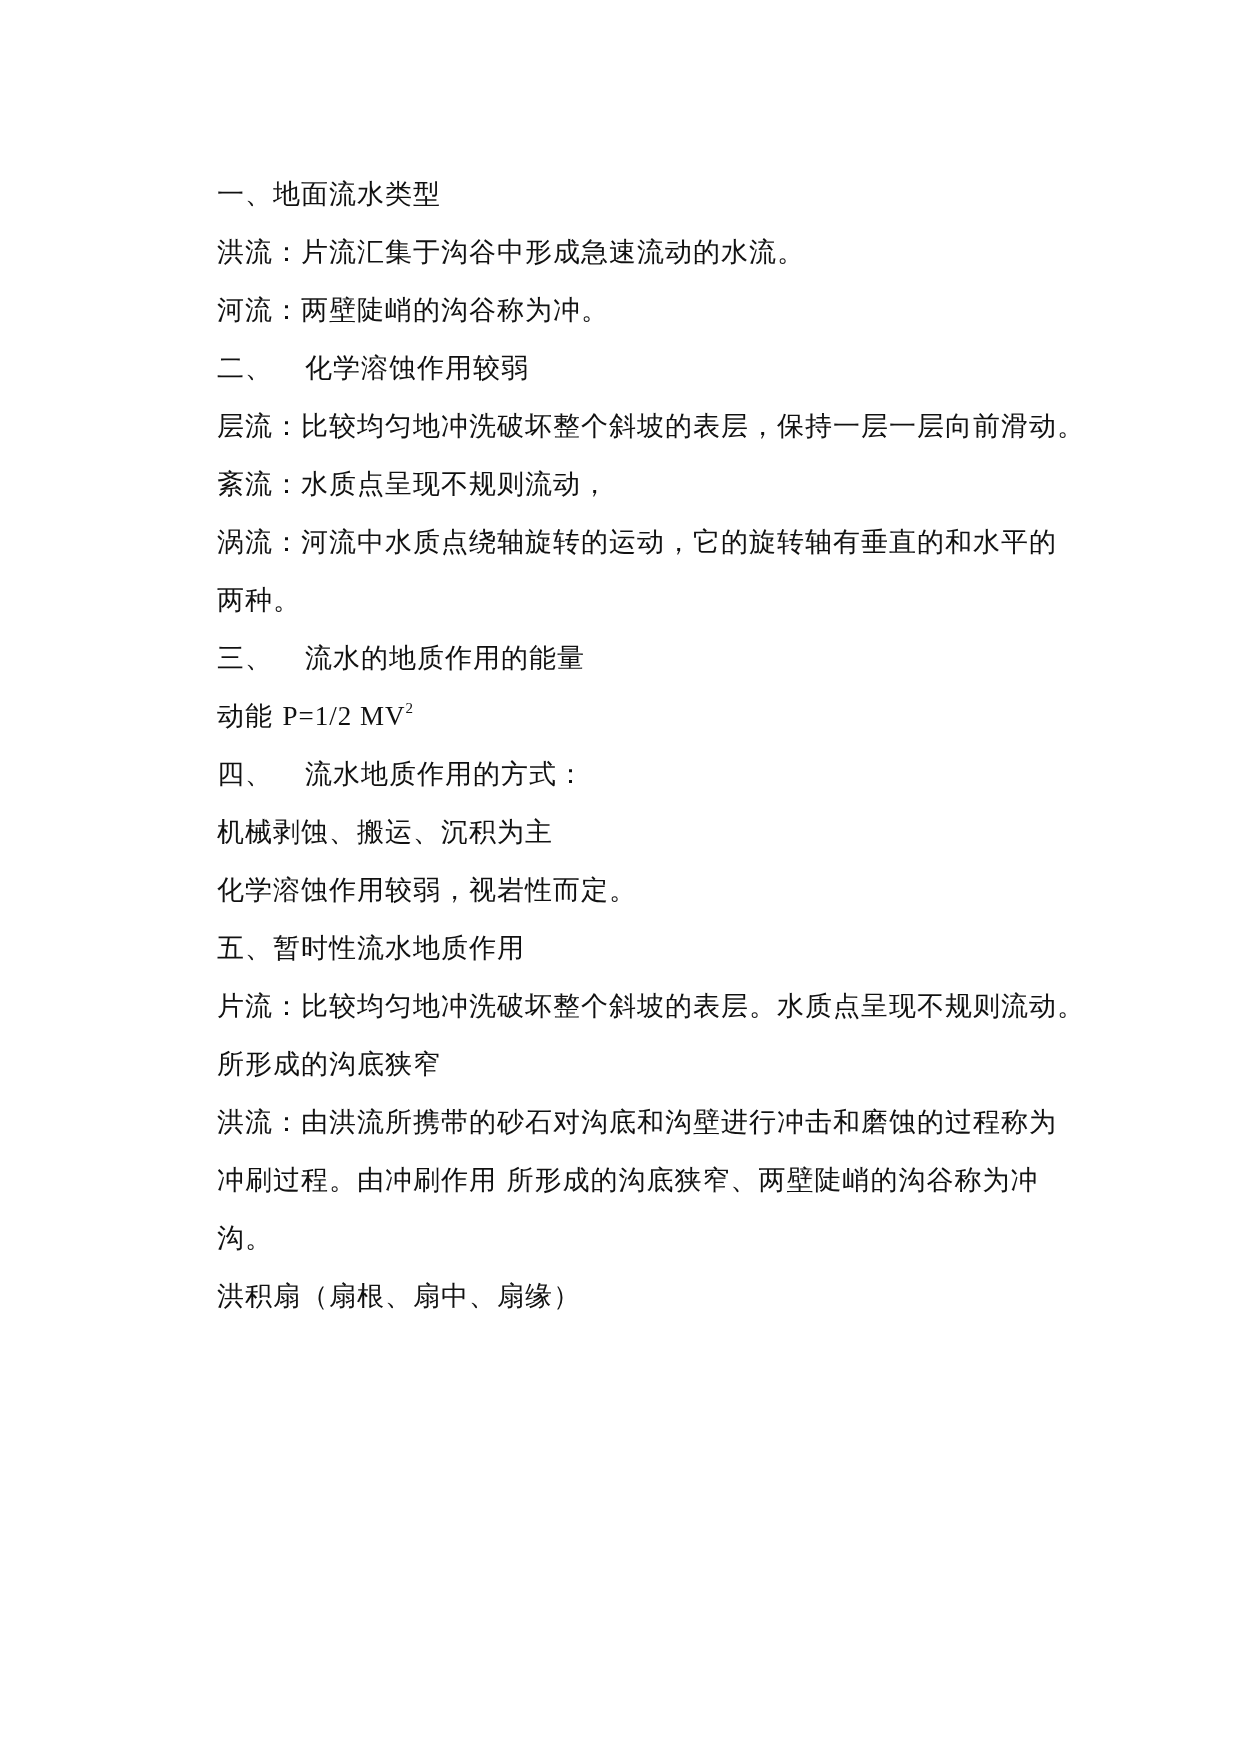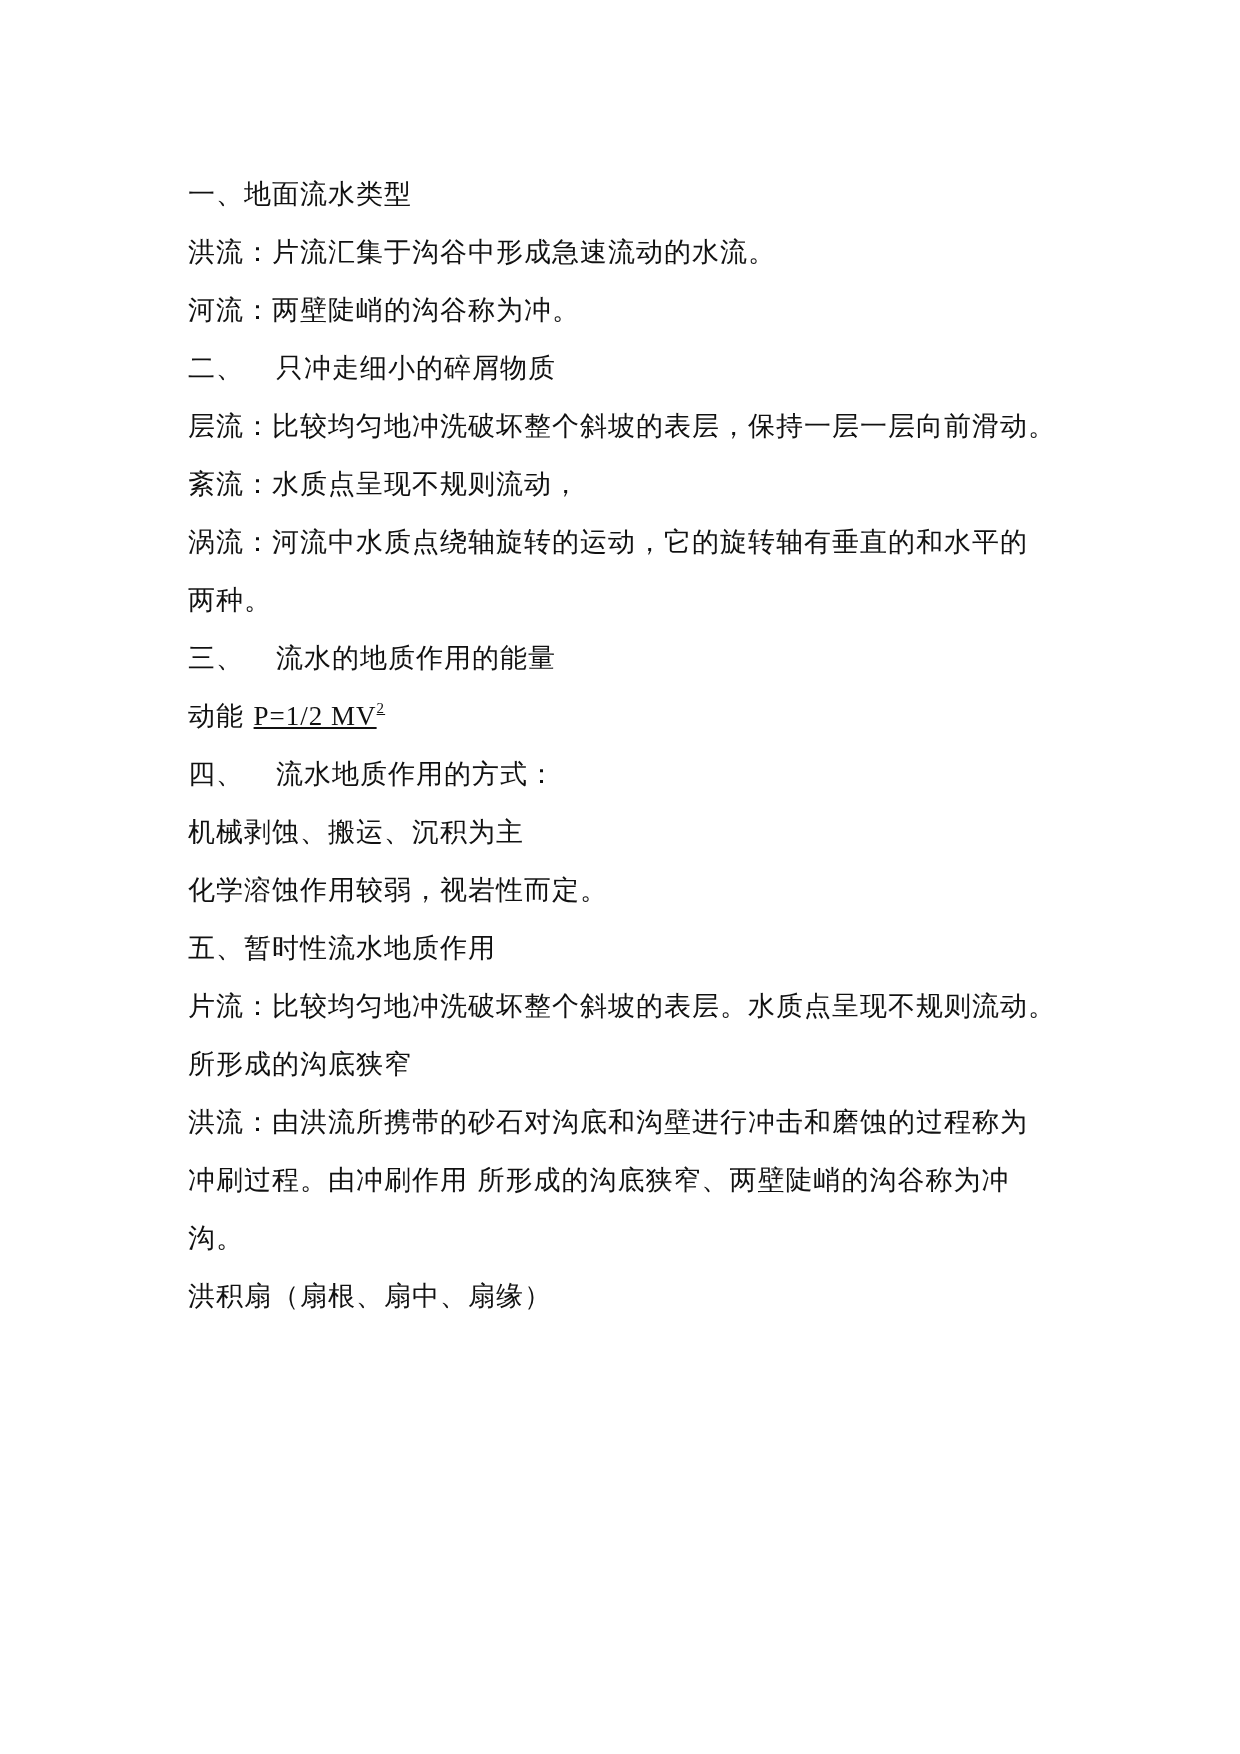--- a/index.html
+++ b/index.html
@@ -20,50 +20,50 @@
     left: 188px;
     top: 165px;
     width: 880px;
   }
   .line {
     font-size: 27px;
     line-height: 58px;
     height: 58px;
     white-space: nowrap;
     letter-spacing: 1px;
+    margin-left: 29px;
   }
   .heading .num {
     display: inline-block;
   }
   .heading.gap .num {
     width: 88px;
   }
   .formula .latin {
     font-family: "Liberation Serif", "DejaVu Serif", serif;
-    text-decoration: underline;
   }
   .formula sup {
     font-size: 15px;
     vertical-align: 12px;
     line-height: 0;
   }
 </style>
 </head>
 <body>
 
 <div class="page">
 
   <div class="line heading">
     <span class="num">一、</span><span>地面流水类型</span>
   </div>
   <div class="line">洪流：片流汇集于沟谷中形成急速流动的水流。</div>
   <div class="line">河流：两壁陡峭的沟谷称为冲。</div>
 
   <div class="line heading gap">
-    <span class="num">二、</span><span>只冲走细小的碎屑物质</span>
+    <span class="num">二、</span><span>化学溶蚀作用较弱</span>
   </div>
   <div class="line">层流：比较均匀地冲洗破坏整个斜坡的表层，保持一层一层向前滑动。</div>
   <div class="line">紊流：水质点呈现不规则流动，</div>
   <div class="line">涡流：河流中水质点绕轴旋转的运动，它的旋转轴有垂直的和水平的</div>
   <div class="line">两种。</div>
 
   <div class="line heading gap">
     <span class="num">三、</span><span>流水的地质作用的能量</span>
   </div>
   <div class="line formula">

